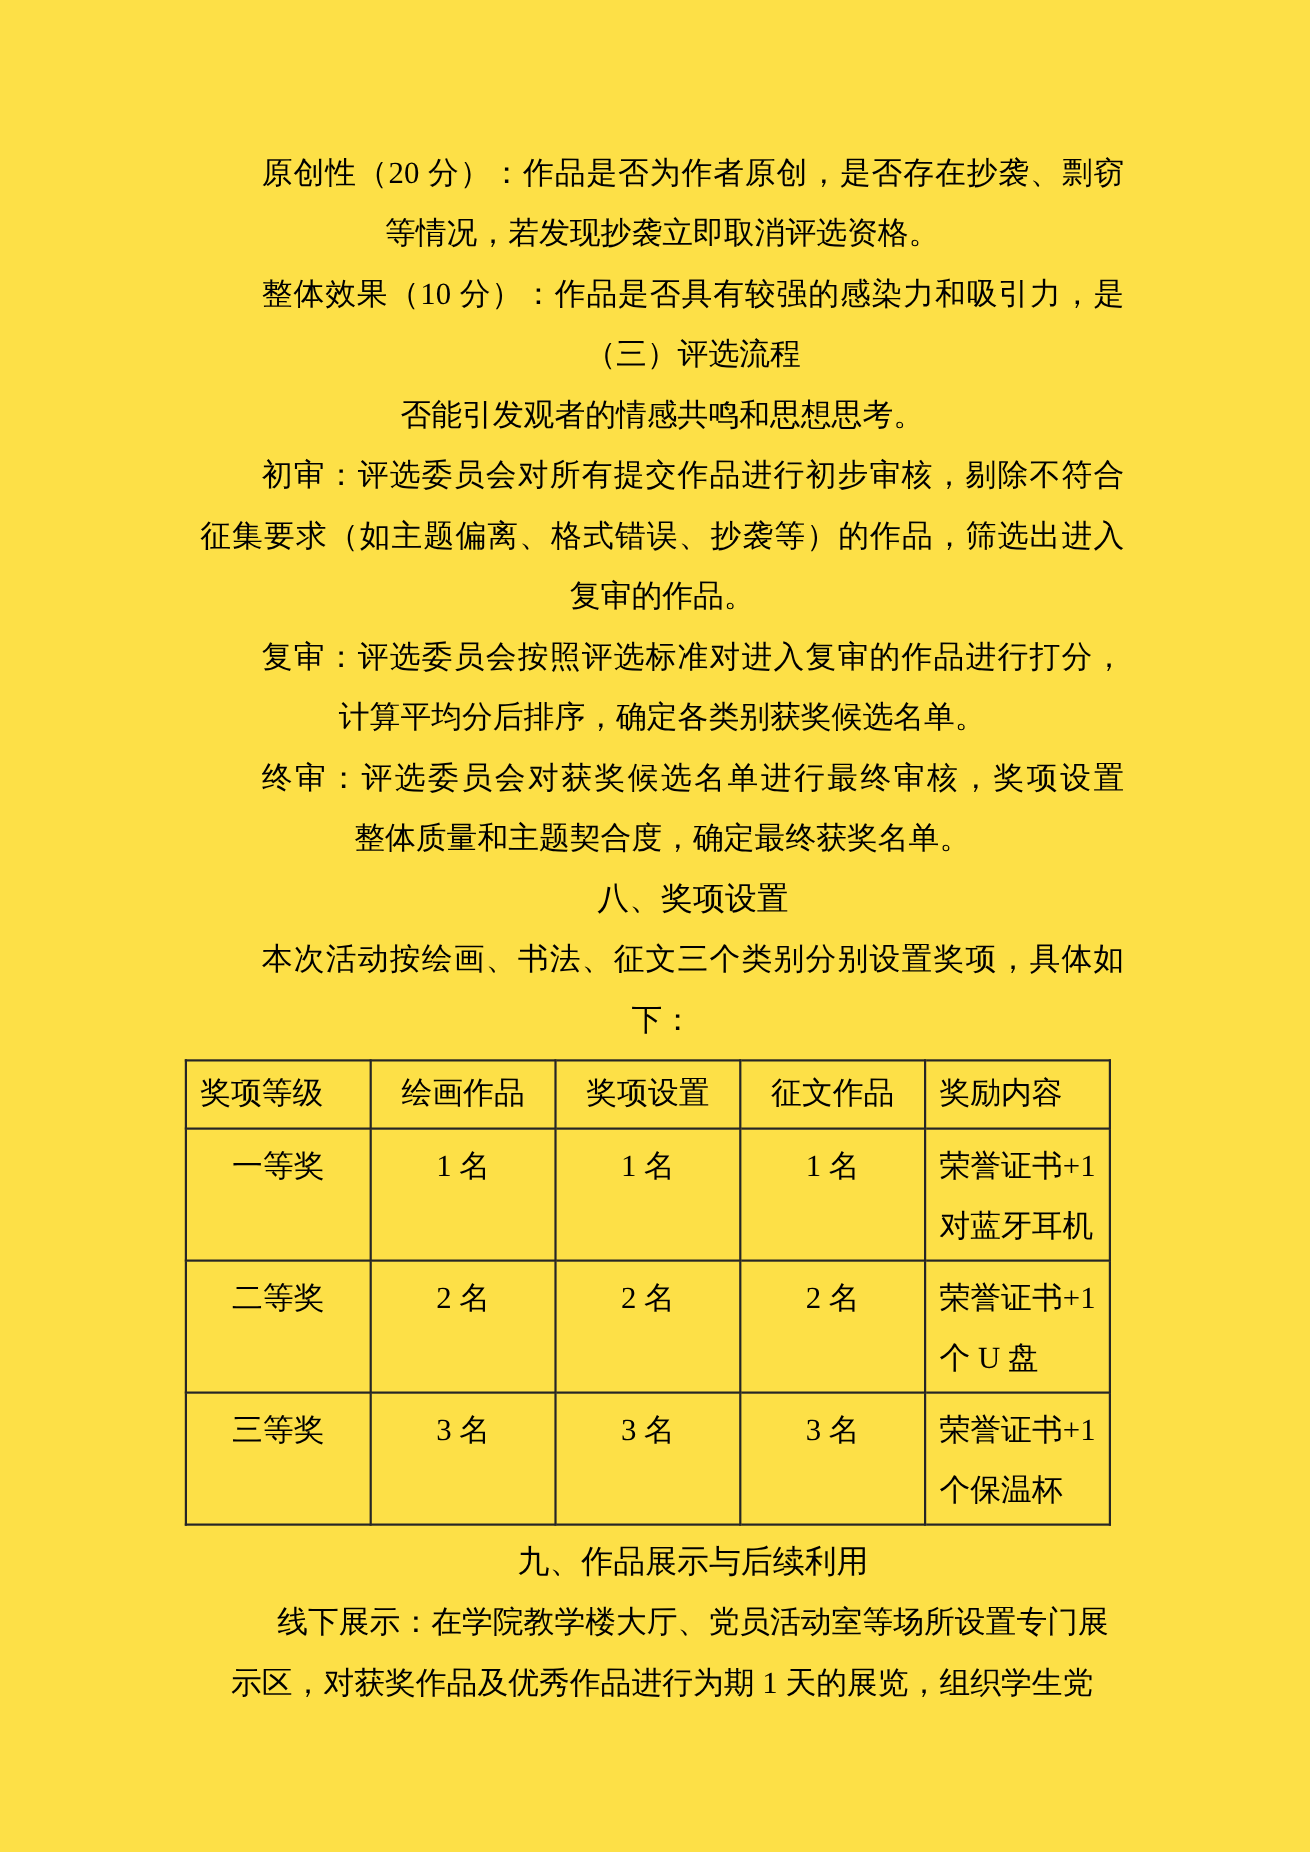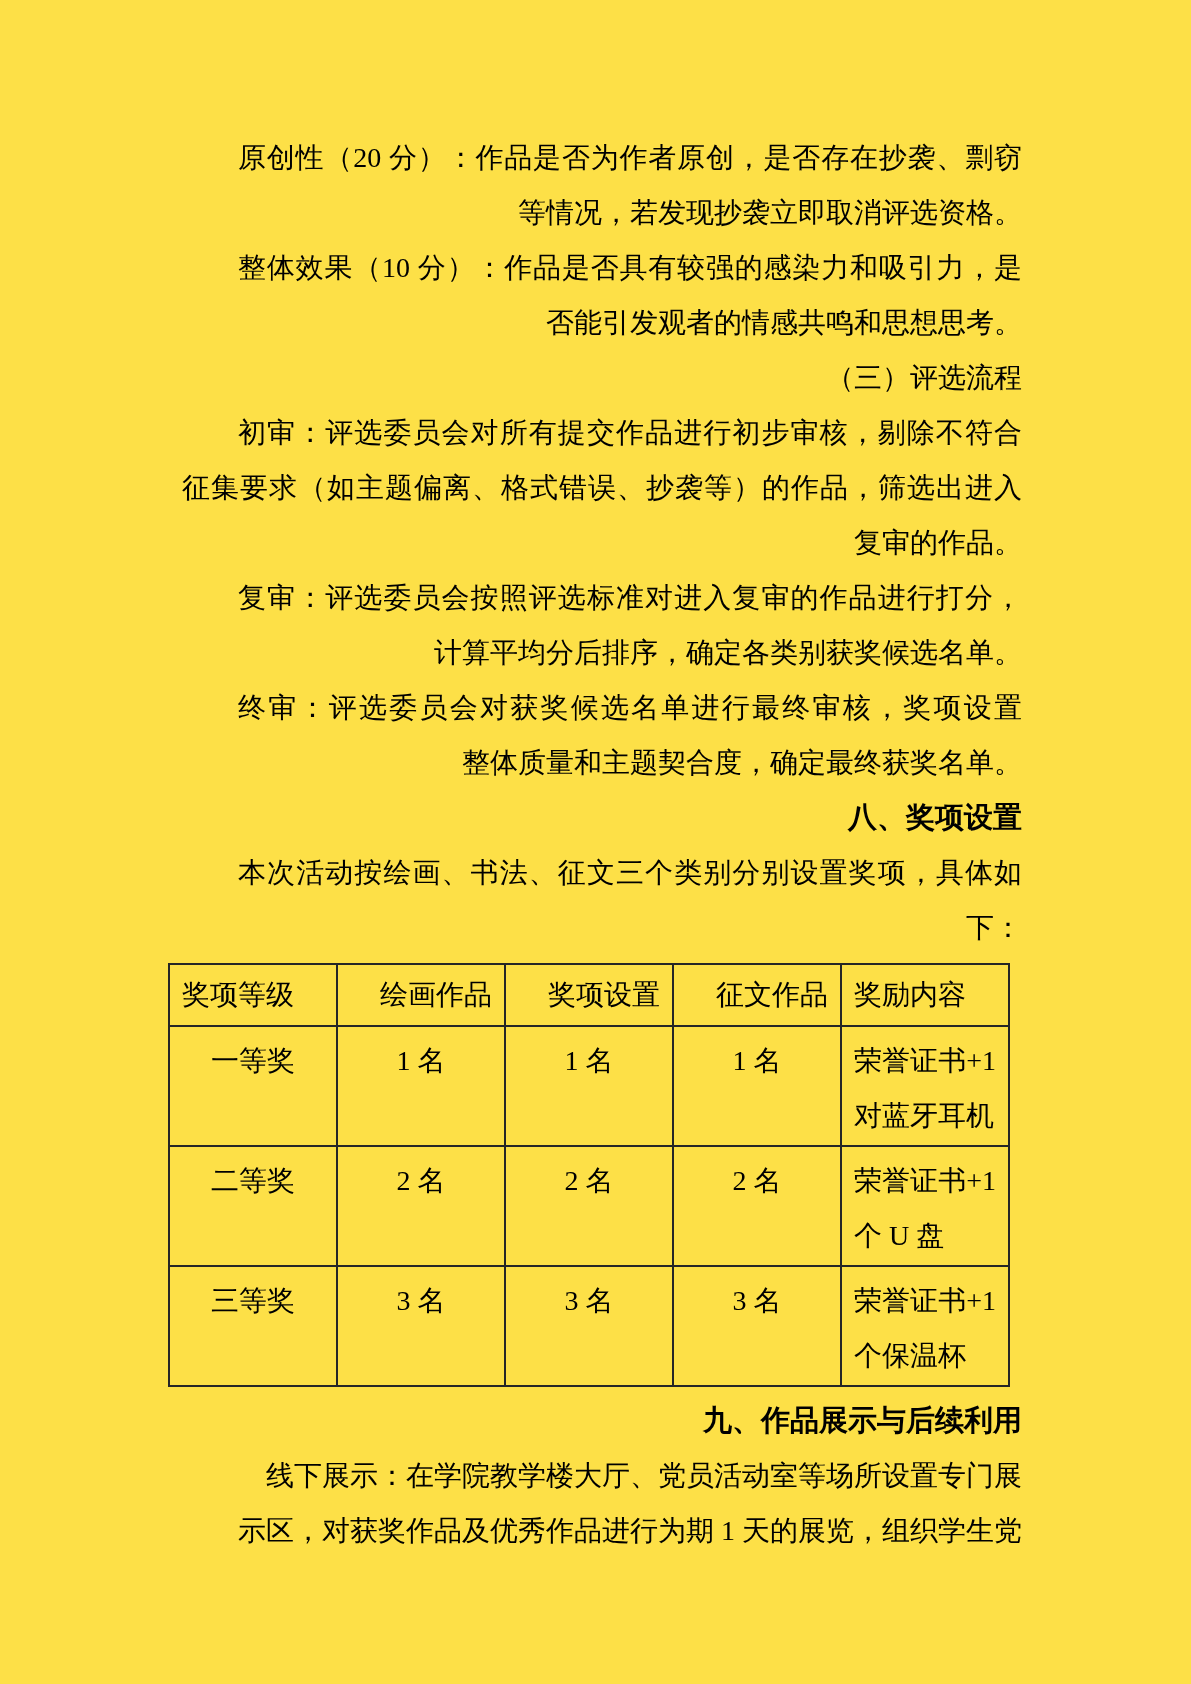--- a/index.html
+++ b/index.html
@@ -20,51 +20,51 @@
     position: absolute;
     left: 182px;
     top: 130px;
     width: 840px;
     font-size: 28px;
   }
   .ln {
     height: 55px;
     line-height: 55px;
     overflow: hidden;
-    text-align: right;
+    text-align: center;
     white-space: normal;
   }
   .ln.indent { text-indent: 56px; }
   .ln.fill {
     text-align: justify;
     text-align-last: justify;
   }
   .ln.heading {
     font-family: "Liberation Sans", "DejaVu Sans", sans-serif;
-    font-weight: bold;
+    font-weight: normal;
     font-size: 29px;
   }
   table.awards {
     border-collapse: collapse;
     table-layout: fixed;
     width: 840px;
     margin: 8px 0 0 -14px;
   }
   table.awards col { width: 168px; }
   table.awards th, table.awards td {
     border: 2px solid #262626;
     font-weight: normal;
     font-size: 28px;
     overflow: hidden;
   }
   table.awards th {
     height: 44px;
     padding: 8px 12px;
     line-height: 44px;
-    text-align: right;
+    text-align: center;
     vertical-align: middle;
   }
   table.awards th.col-first { text-align: left; }
   table.awards th.col-last  { text-align: left; }
   table.awards td {
     height: 110px;
     padding: 6px 12px 2px 12px;
     line-height: 55px;
     vertical-align: top;
     text-align: center;
@@ -83,22 +83,22 @@
 </style>
 </head>
 <body>
 
 <div class="page">
   <div class="doc">
 
     <div class="ln indent fill">原创性（20 分）：作品是否为作者原创，是否存在抄袭、剽窃</div>
     <div class="ln">等情况，若发现抄袭立即取消评选资格。</div>
     <div class="ln indent fill">整体效果（10 分）：作品是否具有较强的感染力和吸引力，是</div>
+    <div class="ln indent">（三）评选流程</div>
     <div class="ln">否能引发观者的情感共鸣和思想思考。</div>
-    <div class="ln indent">（三）评选流程</div>
     <div class="ln indent fill">初审：评选委员会对所有提交作品进行初步审核，剔除不符合</div>
     <div class="ln fill">征集要求（如主题偏离、格式错误、抄袭等）的作品，筛选出进入</div>
     <div class="ln">复审的作品。</div>
     <div class="ln indent fill">复审：评选委员会按照评选标准对进入复审的作品进行打分，</div>
     <div class="ln">计算平均分后排序，确定各类别获奖候选名单。</div>
     <div class="ln indent fill">终审：评选委员会对获奖候选名单进行最终审核，奖项设置</div>
     <div class="ln">整体质量和主题契合度，确定最终获奖名单。</div>
     <div class="ln indent heading">八、奖项设置</div>
     <div class="ln indent fill">本次活动按绘画、书法、征文三个类别分别设置奖项，具体如</div>
     <div class="ln">下：</div>

